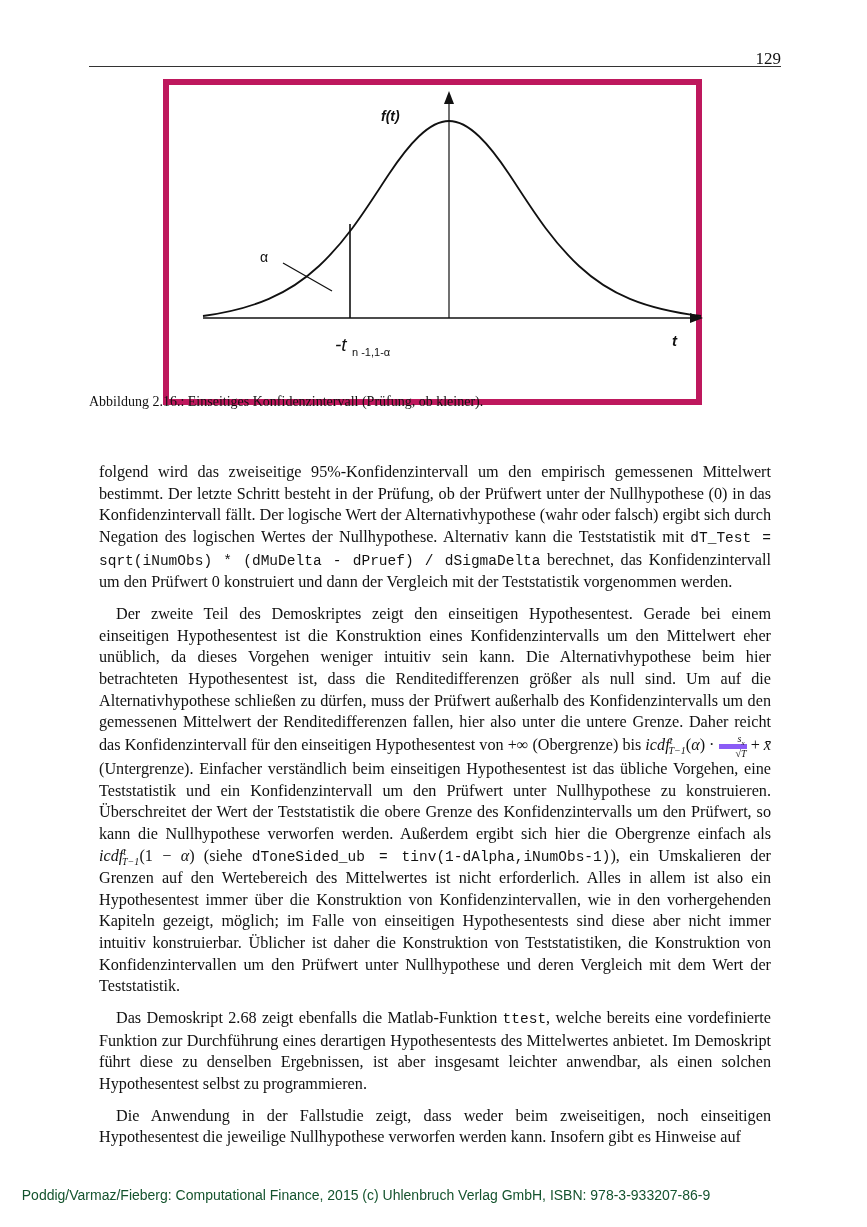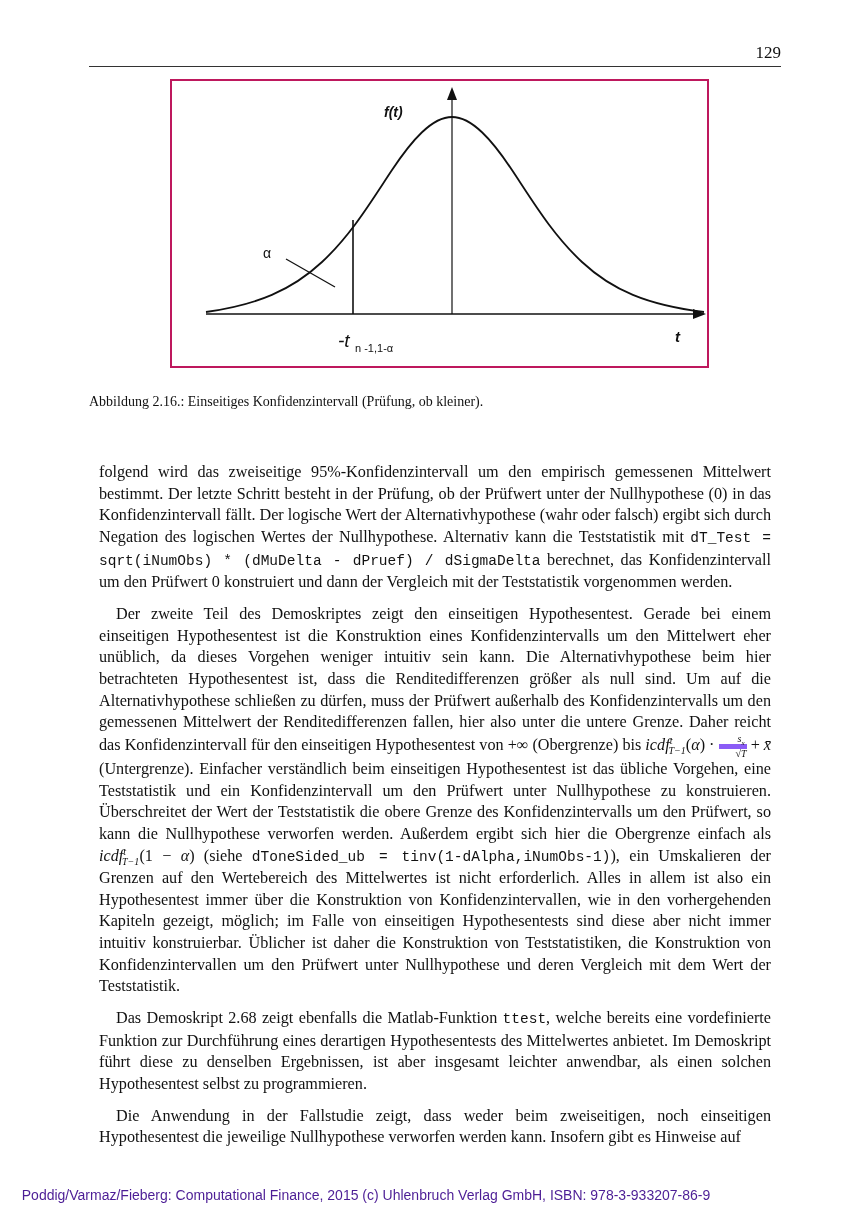--- a/index.html
+++ b/index.html
@@ -1,37 +1,37 @@
 <!DOCTYPE html>
 <html><head>
 <meta charset="utf-8">
 <style>
   html, body { margin:0; padding:0; background:#ffffff; }
   body { width:867px; height:1227px; position:relative; overflow:hidden;
          font-family:"Liberation Serif", "DejaVu Serif", serif; color:#111; }
   .header { position:absolute; left:89px; top:42px; width:692px; height:24px;
             border-bottom:1px solid #333; font-size:17px; }
   .header .title { position:absolute; left:0; top:1px; }
-  .header .page { position:absolute; right:0; top:1px; }
-  .figure { position:absolute; left:170px; top:79px; width:539px; height:289px;
-            border:2px solid #be185d; box-sizing:border-box; }
+  .header .page { position:absolute; right:0; top:7px; }
+  .figure { position:absolute; left:163px; top:79px; width:539px; height:326px;
+            border:6px solid #be185d; box-sizing:border-box; }
   .figure svg { position:absolute; left:-2px; top:-2px; }
   .caption { position:absolute; left:89px; top:394px; font-size:14px; }
   .body { position:absolute; left:89px; top:452px; width:692px; font-size:16.2px;
           line-height:21.65px; text-align:justify; }
   .body p { margin:10px; }
   .body p.indent { text-indent:17px; }
   .mono { font-family:"Liberation Mono", "DejaVu Sans Mono", monospace; font-size:14.5px; }
   .math { font-style:italic; }
   .frac { display:inline-block; vertical-align:middle; text-align:center; font-size:10px; line-height:10px; font-style:italic; }
   .frac .num { display:block; border-bottom:5px solid #8b5cf6; padding:0 1px; }
   .frac .den { display:block; }
   sub, sup { font-size:10px; line-height:0; }
   .footer { position:absolute; left:0; width:732px; top:1187px; text-align:center;
-            font-family:"Liberation Sans", "DejaVu Sans", sans-serif; font-size:14px; color:#4c1d95; }
+            font-family:"Liberation Sans", "DejaVu Sans", sans-serif; font-size:14px; color:#14532d; }
 </style>
 </head>
 <body>
 
 <div class="header">
   <span class="page">129</span>
 </div>
 
 <div class="figure">
   <svg width="539" height="289" viewBox="163 79 539 289" xmlns="http://www.w3.org/2000/svg">

